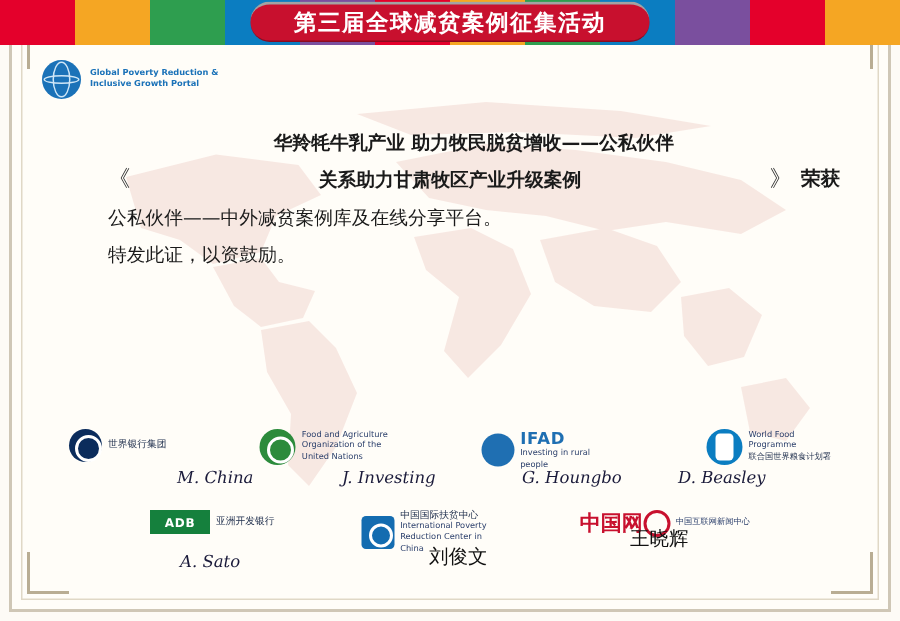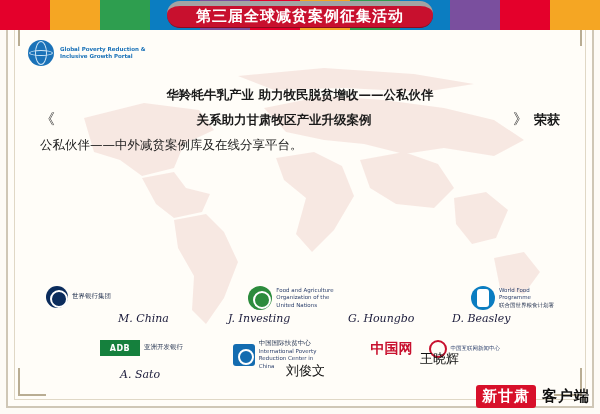--- a/index.html
+++ b/index.html
@@ -78,21 +78,21 @@
     background: #c8102e;
     color: #ffffff;
     font-size: 15px;
     font-weight: bold;
     letter-spacing: 1px;
     display: flex;
     align-items: center;
     justify-content: center;
     padding: 0 16px;
     box-sizing: border-box;
-    border-top: 5px solid #a3a3a3;
+    border-top: 2px solid #a3a3a3;
     border-bottom: 1px solid #8d0a1f;
     border-radius: 13px;
   }
 
   
   .map-water {
     position: absolute;
     left: 24px; top: 48px;
     width: 552px; height: 330px;
     opacity: 0.30;
@@ -148,20 +148,21 @@
     color: #151515;
     margin-top: 6px;
     text-indent: 14px;
   }
 
   .para-block {
     margin-top: 24px;
     font-size: 12.5px;
     line-height: 25px;
     color: #1a1a1a;
+    margin-left: 32px;
   }
   .line-center { text-align: center; font-weight: bold; }
   .line-quote {
     display: flex;
     align-items: center;
     justify-content: space-between;
     gap: 6px;
   }
   .quote-mark {
     font-size: 15px;
@@ -266,21 +267,21 @@
     position: relative;
   }
   .mark-iprcc::after {
     content: "";
     position: absolute; left: 5px; top: 5px;
     width: 12px; height: 12px;
     border: 2px solid #fff;
     border-radius: 50%;
   }
   .mark-china {
-    display: flex; align-items: center; gap: 16px;
+    display: flex; align-items: center; gap: 0;
   }
   .mark-china-char {
     color: #c8102e;
     font-size: 14px;
     font-weight: bold;
     font-family: "DejaVu Sans", sans-serif;
   }
   .mark-china-globe {
     width: 14px; height: 14px; border-radius: 50%;
     border: 2px solid #c8102e;
@@ -390,40 +391,48 @@
 
     <div class="para-block">
       <div class="line-center">华羚牦牛乳产业  助力牧民脱贫增收——公私伙伴</div>
       <div class="line-quote">
         <span class="quote-mark">《</span>
         <span class="quote-mid">关系助力甘肃牧区产业升级案例</span>
         <span class="quote-mark">》</span>
         <span class="winner">荣获</span>
       </div>
       <div class="line-left">公私伙伴——中外减贫案例库及在线分享平台。</div>
+      <div class="line-left">特发此证，以资鼓励。</div>
     </div>
   </div>
 
   <div class="logo-row-1">
     <div class="org">
       <div class="mark-wb org-mark"></div>
       <div class="org-label">
         <span class="cn">世界银行集团</span>
       </div>
     </div>
 
     <div class="org">
       <div class="mark-fao org-mark"></div>
       <div class="org-label">
         <div>Food and Agriculture</div>
         <div>Organization of the</div>
         <div>United Nations</div>
       </div>
     </div>
 
+    <div class="org">
+      <div class="mark-ifad org-mark"></div>
+      <div>
+        <div class="ifad-text">IFAD</div>
+        <div class="org-label">Investing in rural people</div>
+      </div>
+    </div>
 
     <div class="org">
       <div class="mark-wfp org-mark"></div>
       <div class="org-label">
         <div>World Food</div>
         <div>Programme</div>
         <span class="cn" style="font-size:5.5px">联合国世界粮食计划署</span>
       </div>
     </div>
   </div>
@@ -456,18 +465,14 @@
   </div>
 
   <div class="sig" style="left:118px; top:312px;">M. China</div>
   <div class="sig" style="left:228px; top:312px;">J. Investing</div>
   <div class="sig" style="left:348px; top:312px;">G. Houngbo</div>
   <div class="sig" style="left:452px; top:312px;">D. Beasley</div>
   <div class="sig" style="left:120px; top:368px;">A. Sato</div>
   <div class="sig cn" style="left:286px; top:362px;">刘俊文</div>
   <div class="sig cn" style="left:420px; top:350px;text-align:center;">王晓辉</div>
 
-  <div class="brand">
-    <span class="brand-box">新甘肃</span>
-    <span class="brand-text">客户端</span>
-  </div>
 
 </div>
 
 </body></html>

